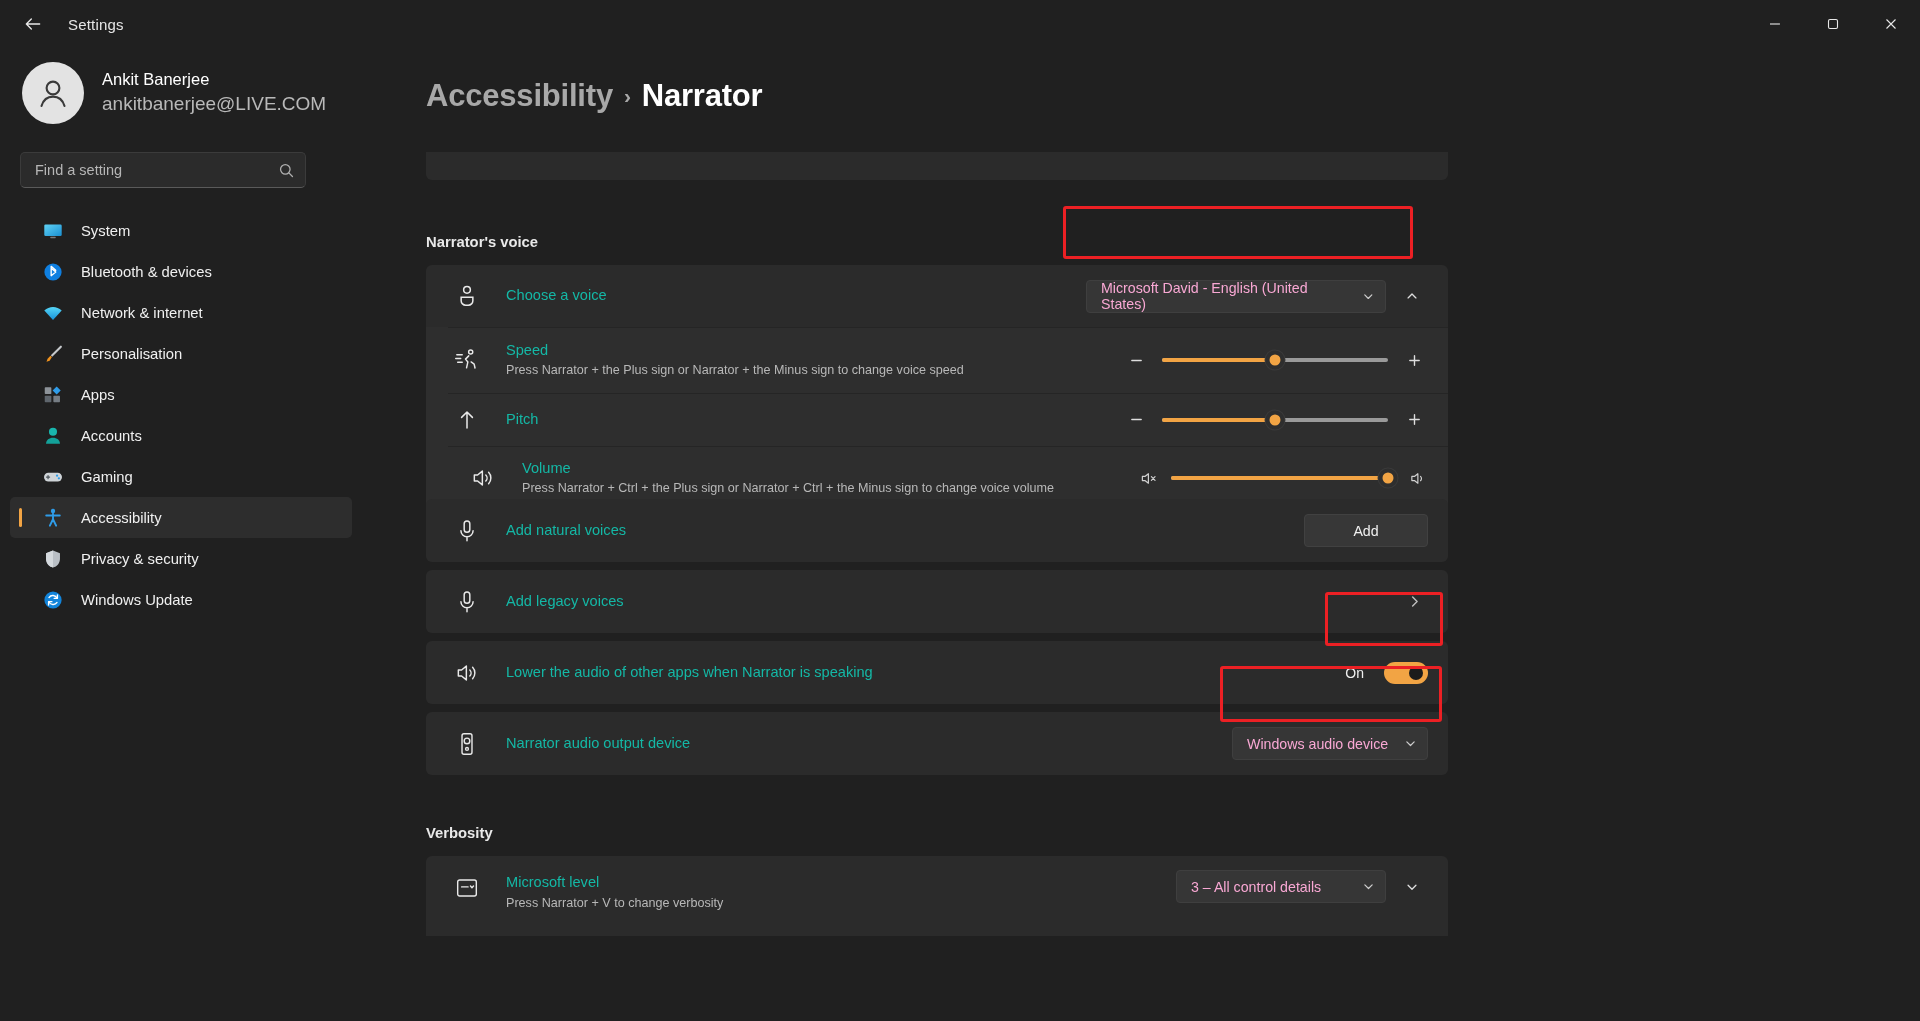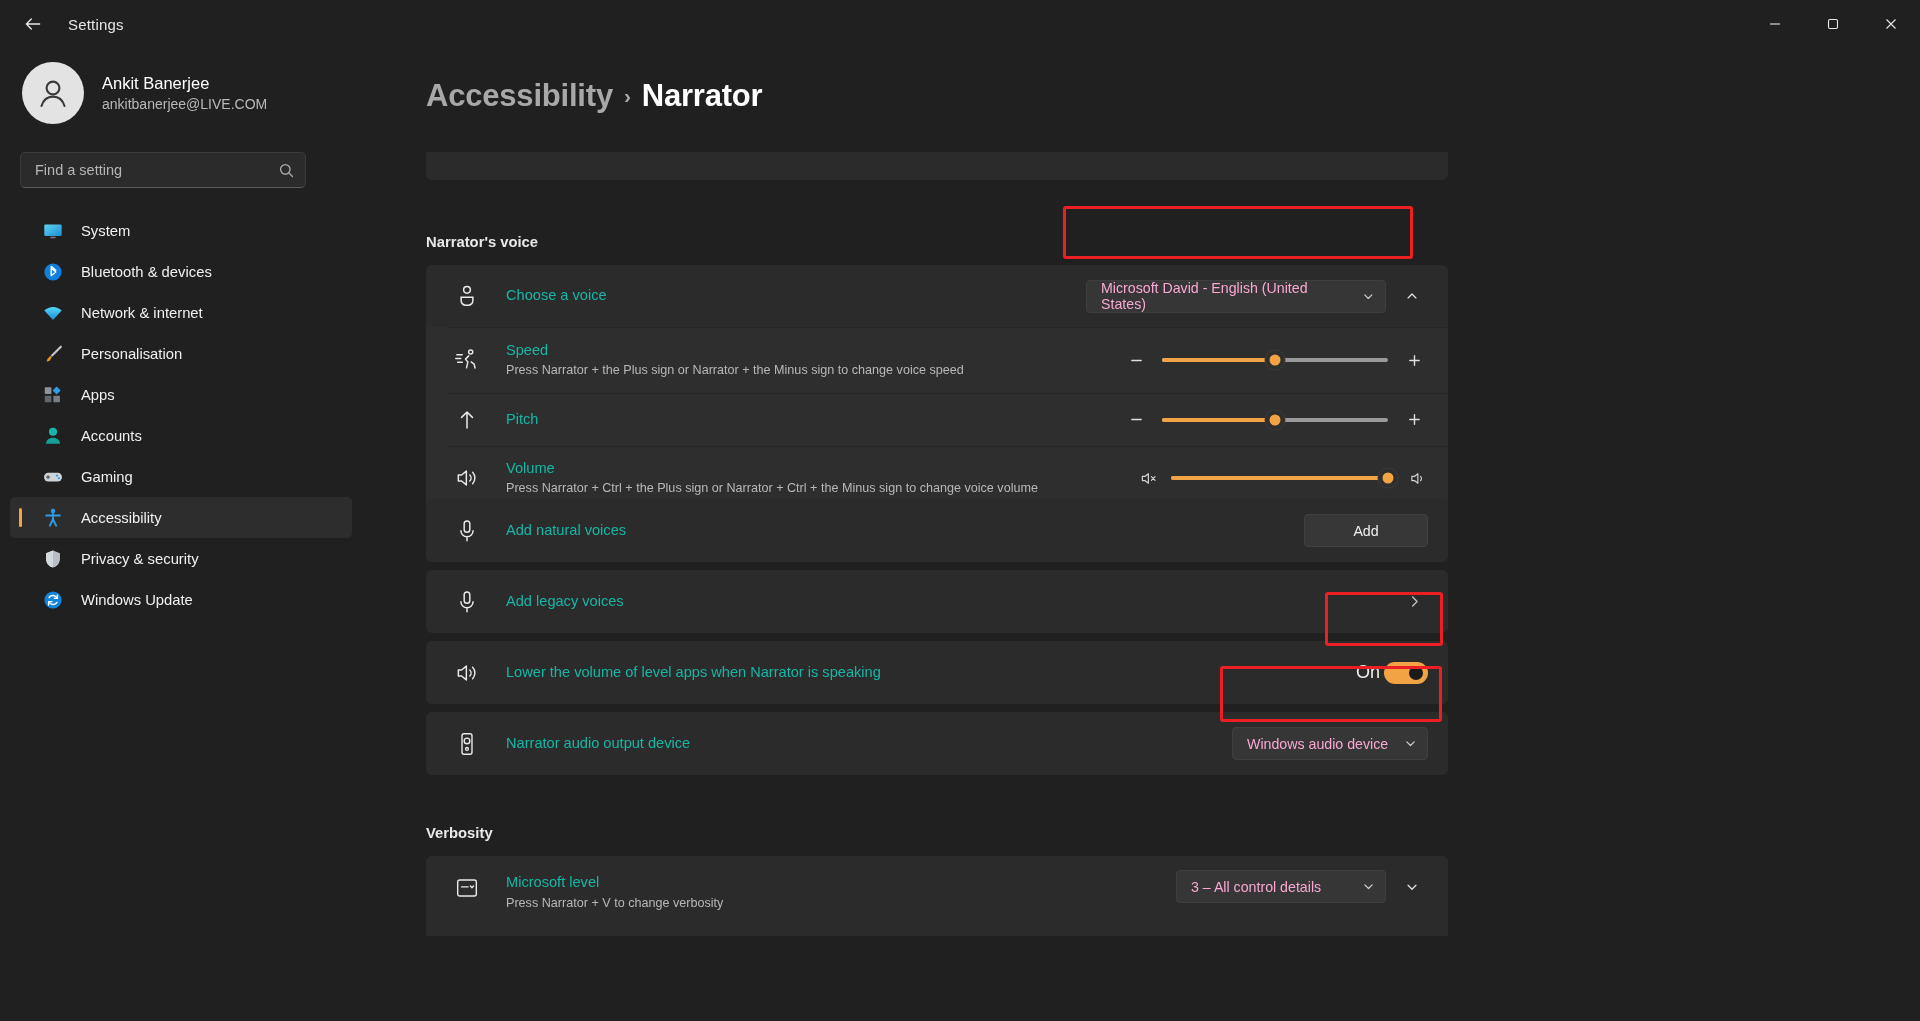--- a/index.html
+++ b/index.html
@@ -40,21 +40,21 @@
   }
   .account {
     display: flex; align-items: center; padding: 14px 0 0 22px;
   }
   .avatar {
     width: 62px; height: 62px; border-radius: 50%; background: #e3e3e3;
     display: flex; align-items: center; justify-content: center; flex: none;
   }
   .account-text { margin-left: 18px; }
   .account-name { font-size: 16.5px; color: #ffffff; font-weight: 400; line-height: 1.35; }
-  .account-mail { font-size: 14px; color: #b9b9b9; line-height: 1.4; margin-top: 1px; }
+  .account-mail { font-size: 19px; color: #b9b9b9; line-height: 1.4; margin-top: 1px; }
 
   .search-wrap {
     margin: 28px 0 0 20px; width: 286px; height: 36px;
     background: #2b2b2b; border: 1px solid #3b3b3b; border-bottom-color: #5a5a5a;
     border-radius: 5px; display: flex; align-items: center; padding: 0 10px 0 14px;
   }
   .search-input {
     flex: 1; background: transparent; border: none; outline: none;
     color: #e4e4e4; font-size: 14.5px; font-family: "Liberation Sans", sans-serif;
   }
@@ -151,21 +151,21 @@
   
   .btn {
     height: 33px; min-width: 124px; background: #373737; border: 1px solid #414141;
     border-radius: 4px; color: #f1f1f1; font-size: 14.2px; cursor: pointer;
     display: flex; align-items: center; justify-content: center;
     font-family: "Liberation Sans", sans-serif;
   }
 
   
   .toggle-wrap { display: flex; align-items: center; }
-  .toggle-state { font-size: 18px; color: #efefef; margin-right: 4px; }
+  .toggle-state { font-size: 14px; color: #efefef; margin-right: 20px; }
   .switch {
     width: 44px; height: 22px; border-radius: 11px; background: #f2a444;
     position: relative; cursor: pointer;
   }
   .knob {
     position: absolute; top: 4px; right: 5px; width: 14px; height: 14px;
     border-radius: 50%; background: #1b1b1b;
   }
 
   .chev-right { width: 15px; height: 15px; opacity: .85; }
@@ -424,21 +424,21 @@
               <div class="pm">
                 <svg width="15" height="15" viewBox="0 0 16 16">
                     <path d="M3 8h10M8 3v10" stroke="#dedede" stroke-width="1.5" stroke-linecap="round"></path>
                   </svg>
               </div>
             </div>
           </div>
         </div>
       </div>
 
-      <div class="sub-row" style="position:absolute; left:0; top:181px; width:100%; height:64px; border-radius:0 0 6px 6px;">
+      <div class="sub-row" style="position:absolute; left:0; top:181px; width:100%; height:64px; border-radius:0 0 6px 6px;padding-left:16px;">
         <div class="divider" style="top:0;"></div>
         <div class="row">
           <svg class="row-ico" viewBox="0 0 24 24" fill="none" stroke="#e9e9e9" stroke-width="1.35" stroke-linecap="round" stroke-linejoin="round">
             <path d="M4 9.2h3l4.4-3.6v12.8L7 14.8H4z"></path>
             <path d="M14.6 9.2a4 4 0 0 1 0 5.6M17.2 6.8a7.6 7.6 0 0 1 0 10.4"></path>
           </svg>
           <div class="row-text">
             <div class="row-title">Volume</div>
             <div class="row-sub">Press Narrator + Ctrl + the Plus sign or Narrator + Ctrl + the Minus sign to change voice volume</div>
           </div>
@@ -494,21 +494,21 @@
       </div>
     </div>
 
     <div class="card" style="top:489px; height:63px;">
       <div class="row">
         <svg class="row-ico" viewBox="0 0 24 24" fill="none" stroke="#e9e9e9" stroke-width="1.35" stroke-linecap="round" stroke-linejoin="round">
           <path d="M4 9.2h3l4.4-3.6v12.8L7 14.8H4z"></path>
           <path d="M14.6 9.2a4 4 0 0 1 0 5.6M17.2 6.8a7.6 7.6 0 0 1 0 10.4"></path>
         </svg>
         <div class="row-text">
-          <div class="row-title">Lower the volume of level apps when Narrator is speaking</div>
+          <div class="row-title">Lower the audio of other apps when Narrator is speaking</div>
         </div>
         <div class="row-right">
           <div class="toggle-wrap">
             <span class="toggle-state">On</span>
             <div class="switch">
               <div class="knob"></div>
             </div>
           </div>
         </div>
       </div>

